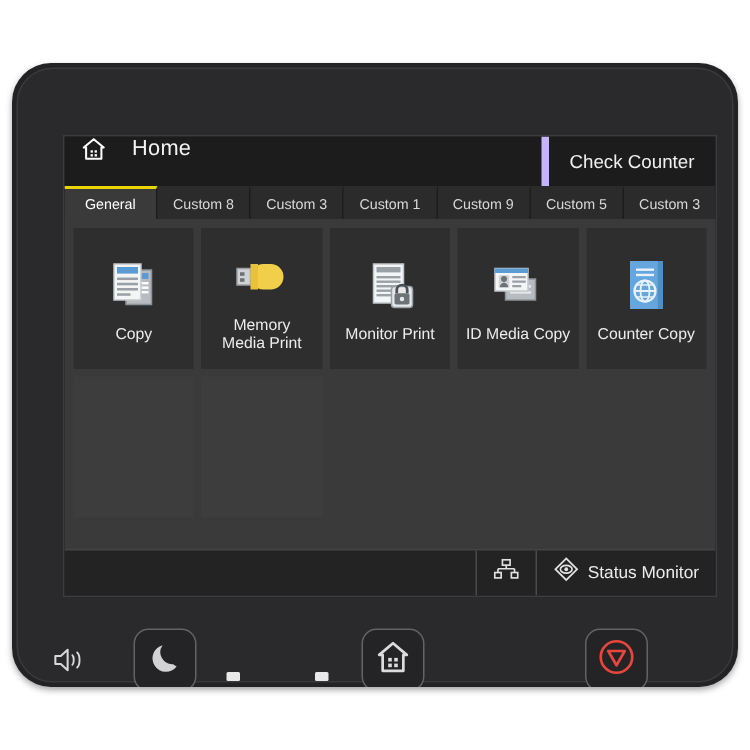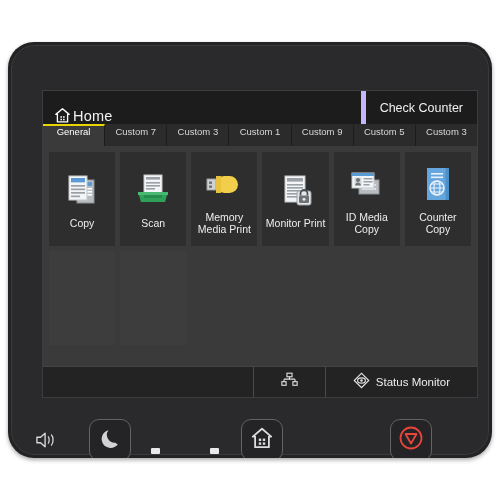--- a/index.html
+++ b/index.html
@@ -55,23 +55,23 @@
   .hdr {
     height: 33px;
     flex: 0 0 33px;
     background: #1c1c1c;
     display: flex;
     align-items: stretch;
   }
   .hdr-left {
     flex: 1 1 auto;
     display: flex;
-    align-items: flex-end;
+    align-items: flex-start;
     padding-left: 11px;
-    gap: 2px;
+    gap: 17px;
     min-width: 0;
   }
   .hdr-title {
     color: #f2f2f2;
     font-size: 14.5px;
     letter-spacing: .2px;
     white-space: nowrap;
   }
   .hdr-right {
     flex: 0 0 auto;
@@ -89,20 +89,21 @@
   
   .tabs {
     height: 22px;
     flex: 0 0 22px;
     display: flex;
     background: #1c1c1c;
   }
   .tab {
     flex: 1 1 0;
     display: flex;
+    align-items: center;
     justify-content: center;
     font-size: 9.5px;
     color: #d8d8d8;
     background: #2b2b2b;
     border-right: 1px solid #1c1c1c;
     border-top: 2px solid transparent;
     white-space: nowrap;
     box-sizing: border-box;
   }
   .tab:last-child { border-right: none; }
@@ -114,21 +115,21 @@
 
   
   .grid-area {
     flex: 1 1 auto;
     background: #3a3a3a;
     padding: 6px 6px 0 6px;
     box-sizing: border-box;
   }
   .grid {
     display: grid;
-    grid-template-columns: repeat(6, 1fr);
+    grid-template-columns: repeat(5, 1fr);
     grid-template-rows: 1fr 1fr;
     gap: 5px;
     width: 100%;
     height: 193px;
   }
   .tile {
     background: #2e2e2e;
     display: flex;
     flex-direction: column;
     align-items: center;
@@ -159,21 +160,21 @@
     background: #232323;
     display: flex;
     align-items: stretch;
     justify-content: flex-end;
     border-top: 1px solid #444;
   }
   .sb-cell {
     display: flex;
     align-items: center;
     justify-content: center;
-    padding: 0 27px;
+    padding: 0 11px;
     border-left: 1px solid #4a4a4a;
     gap: 6px;
   }
   .sb-label {
     color: #ececec;
     font-size: 11.5px;
     white-space: nowrap;
   }
 
   
@@ -236,21 +237,21 @@
         <div class="hdr-right">
           <span>Check Counter</span>
         </div>
       </div>
 
       <div class="tabs">
         <div class="tab active">
           <span>General</span>
         </div>
         <div class="tab">
-          <span>Custom 7</span>
+          <span>Custom 8</span>
         </div>
         <div class="tab">
           <span>Custom 3</span>
         </div>
         <div class="tab">
           <span>Custom 1</span>
         </div>
         <div class="tab">
           <span>Custom 9</span>
         </div>
@@ -277,35 +278,20 @@
                 <rect x="9" y="7" width="14" height="4.4" fill="#5b9bd5"></rect>
                 <rect x="9" y="14" width="14" height="1.7" fill="#9aa0a5"></rect>
                 <rect x="9" y="17.5" width="14" height="1.7" fill="#9aa0a5"></rect>
                 <rect x="9" y="21" width="14" height="1.7" fill="#9aa0a5"></rect>
                 <rect x="9" y="24.5" width="9" height="1.7" fill="#9aa0a5"></rect>
               </svg>
             </div>
             <div class="tile-label">Copy</div>
           </div>
 
-          <div class="tile">
-            <div class="tile-icon">
-              <svg width="40" height="40" viewBox="0 0 40 40">
-                <rect x="11" y="4" width="18" height="18" fill="#f4f5f6" stroke="#c3c7ca" stroke-width="1"></rect>
-                <rect x="13" y="6" width="14" height="2.6" fill="#9aa0a5"></rect>
-                <rect x="13" y="11" width="14" height="1.6" fill="#9aa0a5"></rect>
-                <rect x="13" y="14" width="14" height="1.6" fill="#9aa0a5"></rect>
-                <rect x="13" y="17" width="9" height="1.6" fill="#9aa0a5"></rect>
-                <path d="M5 21h30l-3 10H8z" fill="#2fa158"></path>
-                <path d="M5 21h30v3H5z" fill="#49b872"></path>
-                <path d="M11 24h18v3H11z" fill="#1f7c43" opacity=".55"></path>
-              </svg>
-            </div>
-            <div class="tile-label">Scan</div>
-          </div>
 
           <div class="tile">
             <div class="tile-icon">
               <svg width="42" height="40" viewBox="0 0 42 40">
                 <rect x="4" y="14" width="9" height="11" fill="#cfd3d6" stroke="#9aa0a5" stroke-width="1"></rect>
                 <rect x="6" y="16.5" width="3" height="2.4" fill="#6c7276"></rect>
                 <rect x="6" y="20.5" width="3" height="2.4" fill="#6c7276"></rect>
                 <rect x="13" y="11" width="22" height="17" rx="8.5" fill="#f2cf4a"></rect>
                 <rect x="13" y="11" width="5" height="17" fill="#e8c23c"></rect>
               </svg>

